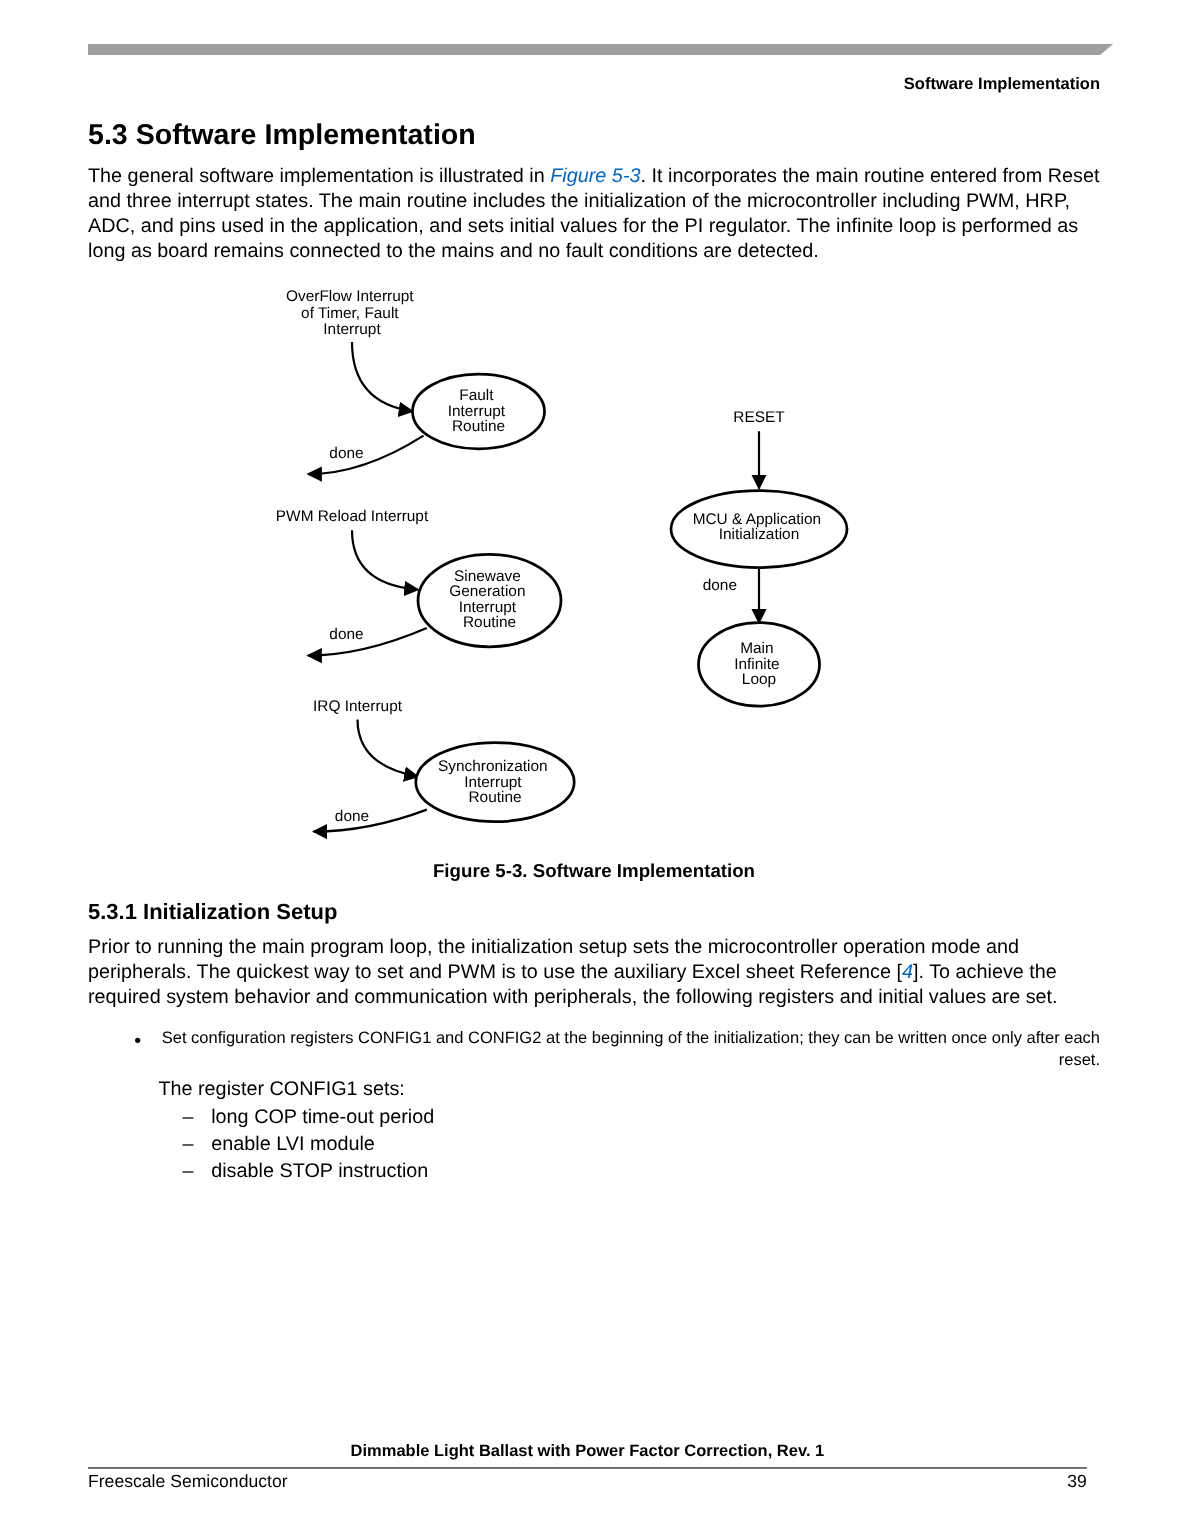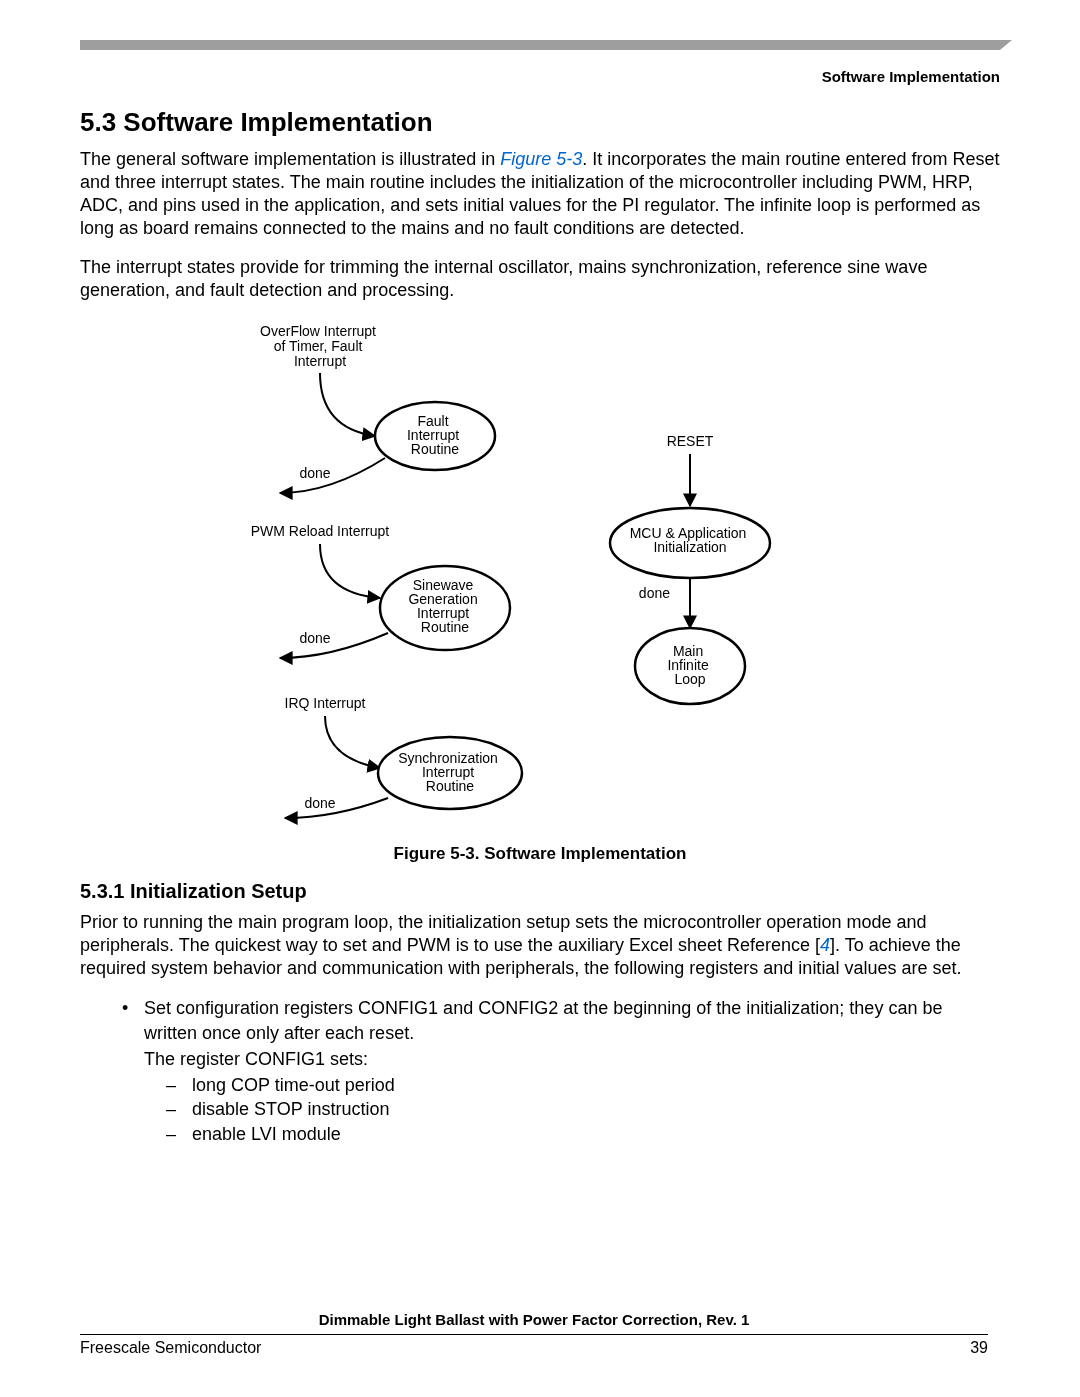--- a/index.html
+++ b/index.html
@@ -74,24 +74,25 @@
     font-size: 17px;
     margin: 4px 0 14px 0;
   }
   ul.bullets {
     margin: 4px 0 0 0;
     padding: 0 0 0 42px;
     list-style: none;
   }
   ul.bullets > li.dot {
     position: relative;
-    font-size: 18px;
+    font-size: 15px;
     line-height: 1.35;
     margin-bottom: 2px;
     padding-left: 22px;
+    text-align: right;
   }
   ul.bullets > li.dot::before {
     content: "•";
     position: absolute;
     left: 0;
     top: 0;
     font-size: 18px;
   }
   ul.bullets > li.plain {
     font-size: 18px;
@@ -154,21 +155,20 @@
   <div class="top-bar"></div>
 
   <div class="header-right">Software Implementation</div>
 
   <h1 class="section">5.3  Software Implementation</h1>
 
   <p class="body">
     <span>The general software implementation is illustrated in </span><a class="link" href="#">Figure 5-3</a><span>. It incorporates the main routine entered from Reset and three interrupt states. The main routine includes the initialization of the microcontroller including PWM, HRP, ADC, and pins used in the application, and sets initial values for the PI regulator. The infinite loop is performed as long as board remains connected to the mains and no fault conditions are detected.</span>
   </p>
 
-  <p class="body">The interrupt states provide for trimming the internal oscillator, mains synchronization, reference sine wave generation, and fault detection and processing.</p>
 
   <div class="figure-wrap">
     <svg class="figure-svg" viewBox="0 0 640 520">
       <defs>
         <marker id="arrow" viewBox="0 0 10 10" refX="9" refY="5" markerWidth="7" markerHeight="7" orient="auto-start-reverse">
           <path d="M 0 0 L 10 5 L 0 10 z" fill="#000"></path>
         </marker>
       </defs>
 
       <text x="100" y="18" class="label-text" text-anchor="middle">
@@ -241,22 +241,22 @@
   <p class="body">
     <span>Prior to running the main program loop, the initialization setup sets the microcontroller operation mode and peripherals. The quickest way to set and PWM is to use the auxiliary Excel sheet Reference [</span><a class="link" href="#">4</a><span>]. To achieve the required system behavior and communication with peripherals, the following registers and initial values are set.</span>
   </p>
 
   <ul class="bullets">
     <li class="dot">Set configuration registers CONFIG1 and CONFIG2 at the beginning of the initialization; they can be written once only after each reset.</li>
     <li class="plain">The register CONFIG1 sets:</li>
     <li class="plain">
       <ul class="dashes">
         <li>long COP time-out period</li>
+        <li>enable LVI module</li>
         <li>disable STOP instruction</li>
-        <li>enable LVI module</li>
       </ul>
     </li>
   </ul>
 
   <div class="footer">
     <div class="footer-title">Dimmable Light Ballast with Power Factor Correction, Rev. 1</div>
     <hr class="footer-rule">
     <div class="footer-row">
       <span>Freescale Semiconductor</span>
       <span>39</span>

